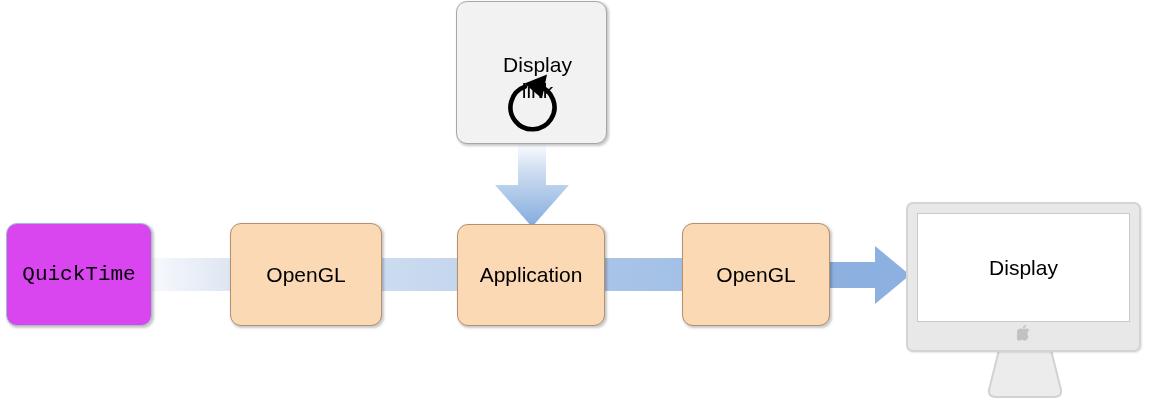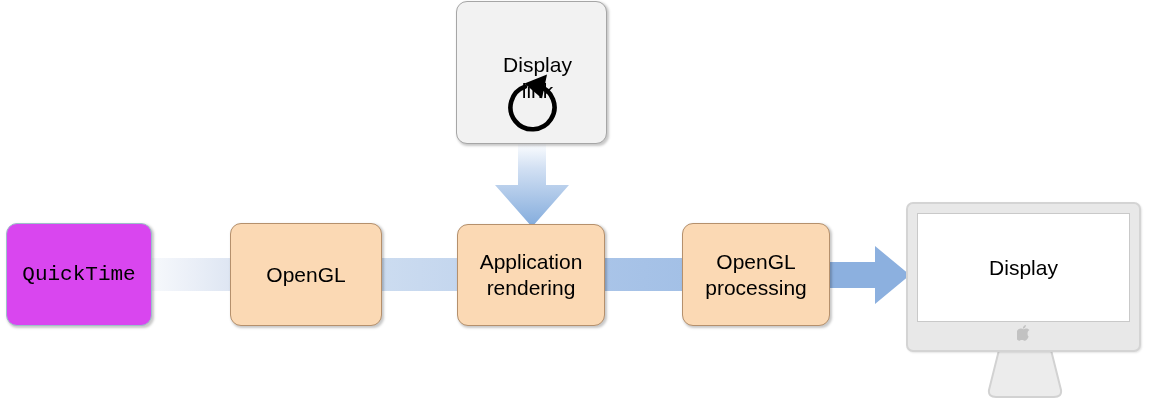--- a/index.html
+++ b/index.html
@@ -222,28 +222,26 @@
 
   <div class="node node-gltexture">
     <span>
       <span class="label">OpenGL</span>
     </span>
   </div>
 
   <div class="node node-apprender">
     <span>
       <span class="label">Application</span>
-      <span class="label">rendering</span>
     </span>
   </div>
 
   <div class="node node-glprocessing">
     <span>
       <span class="label">OpenGL</span>
-      <span class="label">processing</span>
     </span>
   </div>
 
   <div class="monitor">
     <svg class="monitor-neck" viewBox="0 0 120 52">
       <path d="M 34 0 L 86 0 L 96 40 Q 97 47 89 47 L 31 47 Q 23 47 24 40 Z" fill="#ececec" stroke="#d2d2d2" stroke-width="2"></path>
     </svg>
     <div class="monitor-body">
       <div class="monitor-screen">
         <span>Display</span>

